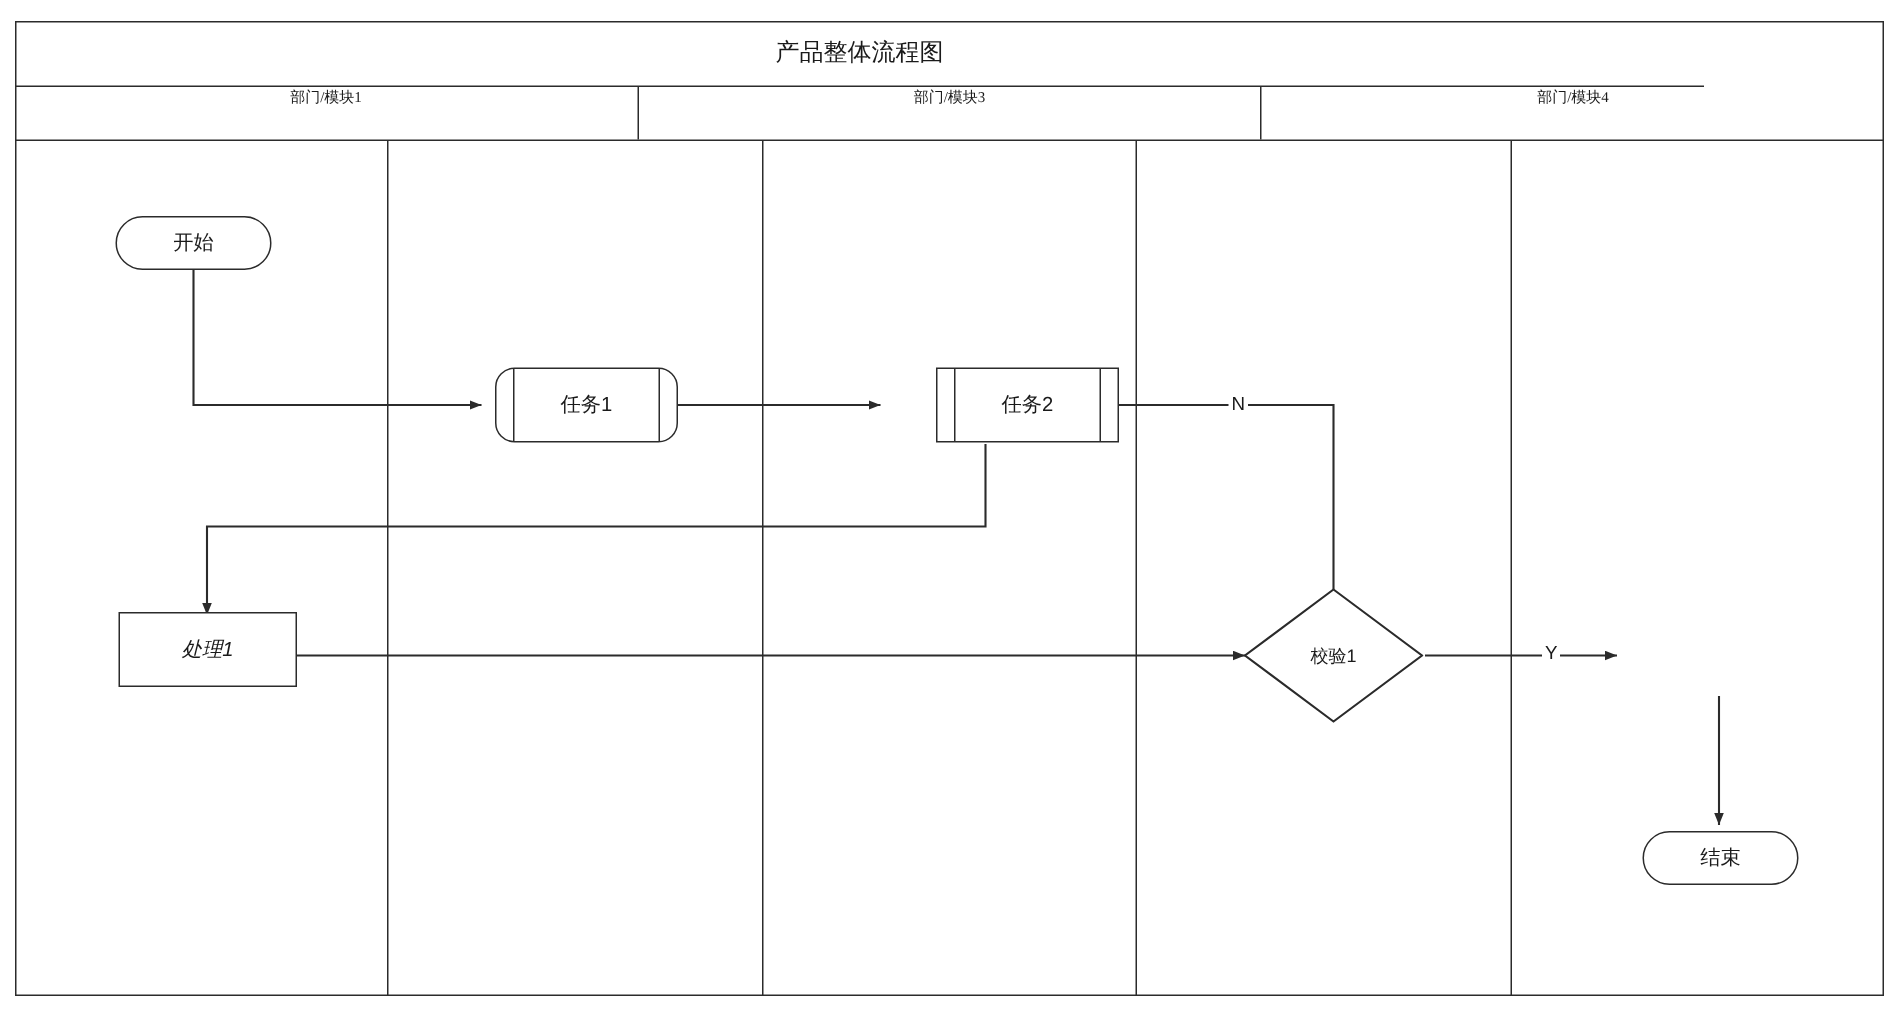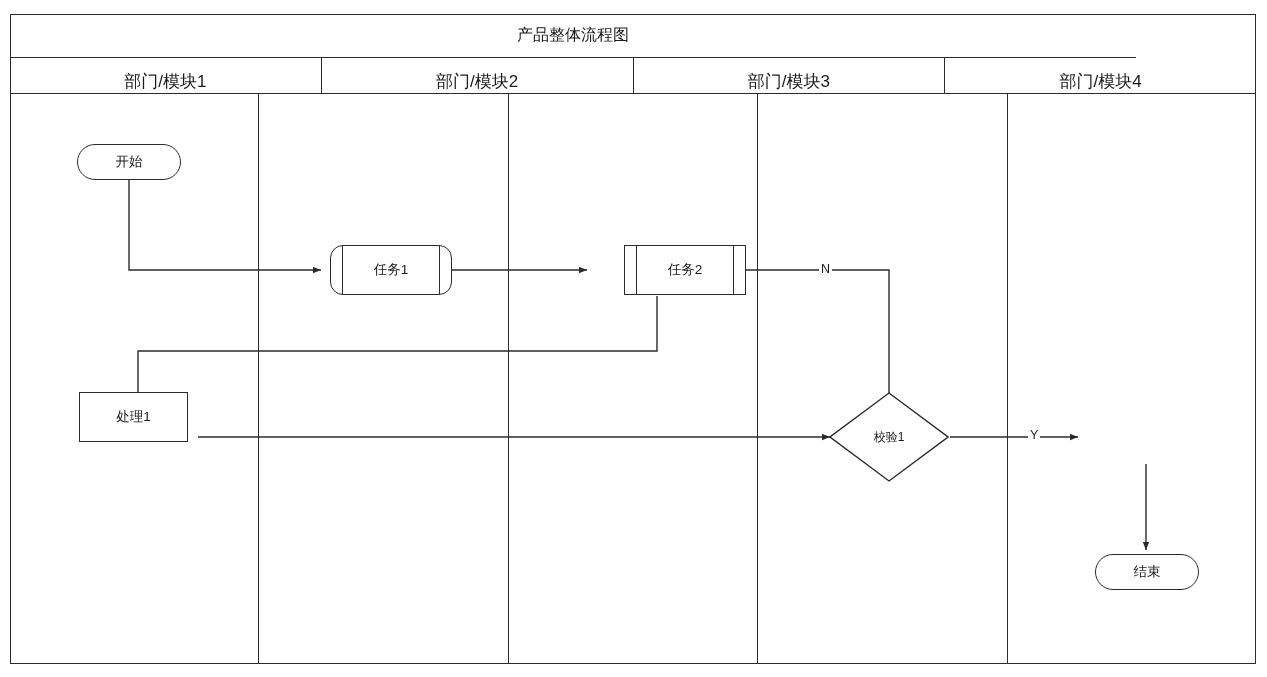--- a/index.html
+++ b/index.html
@@ -53,25 +53,26 @@
     top: 58px;
     width: 1246px;
     height: 36px;
     border-bottom: 1px solid #2b2b2b;
     box-sizing: border-box;
     display: flex;
   }
   .lane-head {
     flex: 1 1 0;
     display: flex;
-    align-items: flex-end;
-    justify-content: center;
-    font-size: 17px;
+    align-items: flex-start;
+    justify-content: center;
+    font-size: 10px;
     border-right: 1px solid #2b2b2b;
     box-sizing: border-box;
+    font-family: Liberation Serif, serif;
   }
   .lane-head:last-child { border-right: none; }
 
   
   .lane-body-band {
     position: absolute;
     left: 10px;
     top: 94px;
     width: 1246px;
     height: 570px;
@@ -157,23 +158,20 @@
 
   <div class="frame"></div>
 
   <div class="title-band">
     <span>产品整体流程图</span>
   </div>
 
   <div class="lane-head-band">
     <div class="lane-head">
       <span>部门/模块1</span>
-    </div>
-    <div class="lane-head">
-      <span>部门/模块2</span>
     </div>
     <div class="lane-head">
       <span>部门/模块3</span>
     </div>
     <div class="lane-head">
       <span>部门/模块4</span>
     </div>
   </div>
 
   <div class="lane-body-band">
@@ -217,21 +215,21 @@
       <span class="subprocess-inner-r"></span>
       <span>任务1</span>
     </div>
 
     <div class="node process" style="left:596px; top:245px; width:122px; height:50px; position:absolute;margin-left:28px;">
       <span class="subprocess-inner-l"></span>
       <span class="subprocess-inner-r"></span>
       <span>任务2</span>
     </div>
 
-    <div class="node process" style="left:79px; top:392px; width:109px; height:50px;">
+    <div class="node process" style="left:79px; top:408px; width:119px; height:50px;font-style:italic;">
       <span>处理1</span>
     </div>
 
     <div class="diamond-wrap" style="left:829px; top:392px; width:120px; height:90px;">
       <svg class="dmd" viewBox="0 0 120 90" preserveAspectRatio="none">
         <polygon points="60,1 119,45 60,89 1,45" fill="#ffffff" stroke="#2b2b2b" stroke-width="1.4"></polygon>
       </svg>
       <div class="diamond-label">校验1</div>
     </div>
 

